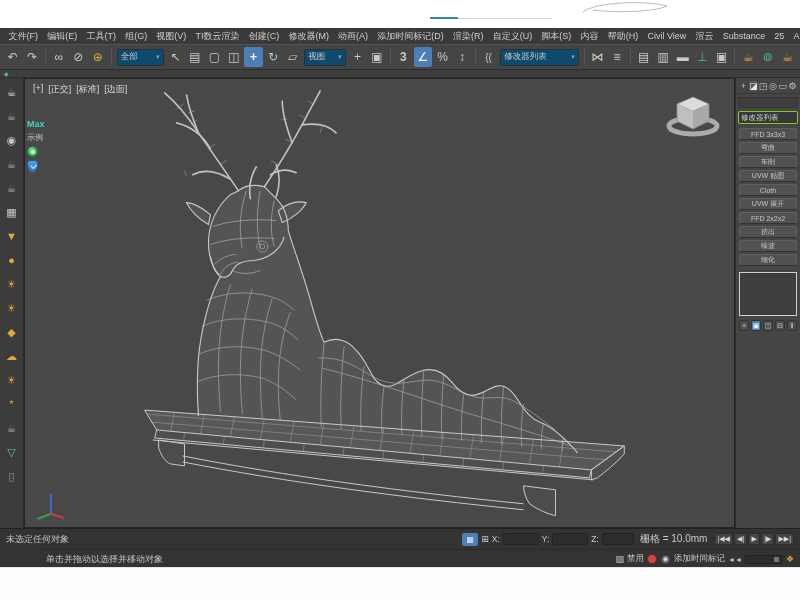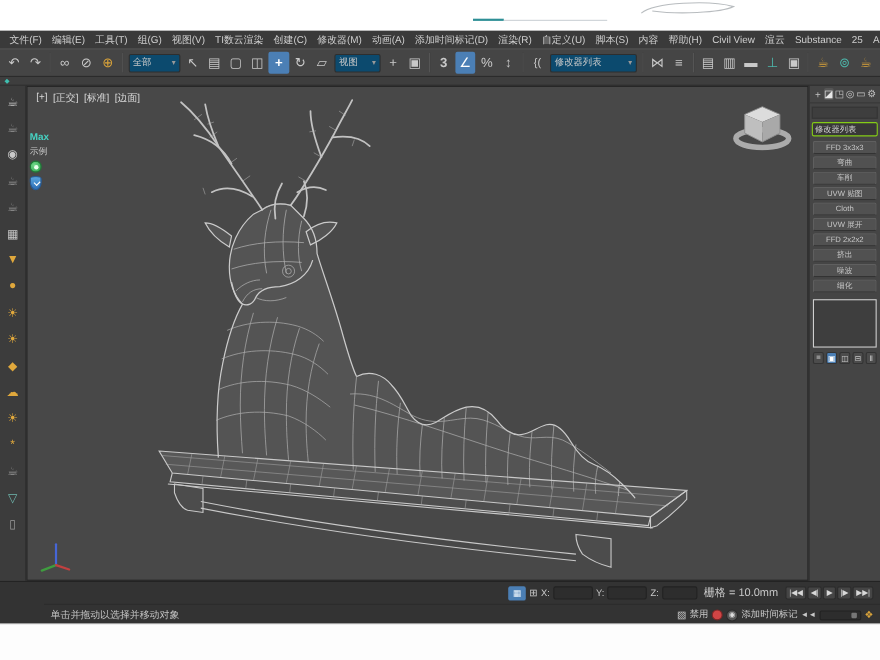--- a/index.html
+++ b/index.html
@@ -420,20 +420,21 @@
           <span class="cp-sbtn active">▣</span>
           <span class="cp-sbtn">◫</span>
           <span class="cp-sbtn">⊟</span>
           <span class="cp-sbtn">Ⅱ</span>
         </div>
       </div>
     </div>
 
     <div class="statusbar">
       <div class="st-row">
+        <span class="st-msg">未选定任何对象</span>
         <div class="st-right">
           <span class="st-bluebtn">▦</span>
           <span class="st-ico">⊞</span>
           <span class="st-lab">X:</span>
           <span class="st-field"></span>
           <span class="st-lab">Y:</span>
           <span class="st-field"></span>
           <span class="st-lab">Z:</span>
           <span class="st-field" style="width:32px"></span>
           <span class="st-grid">栅格 = 10.0mm</span>

